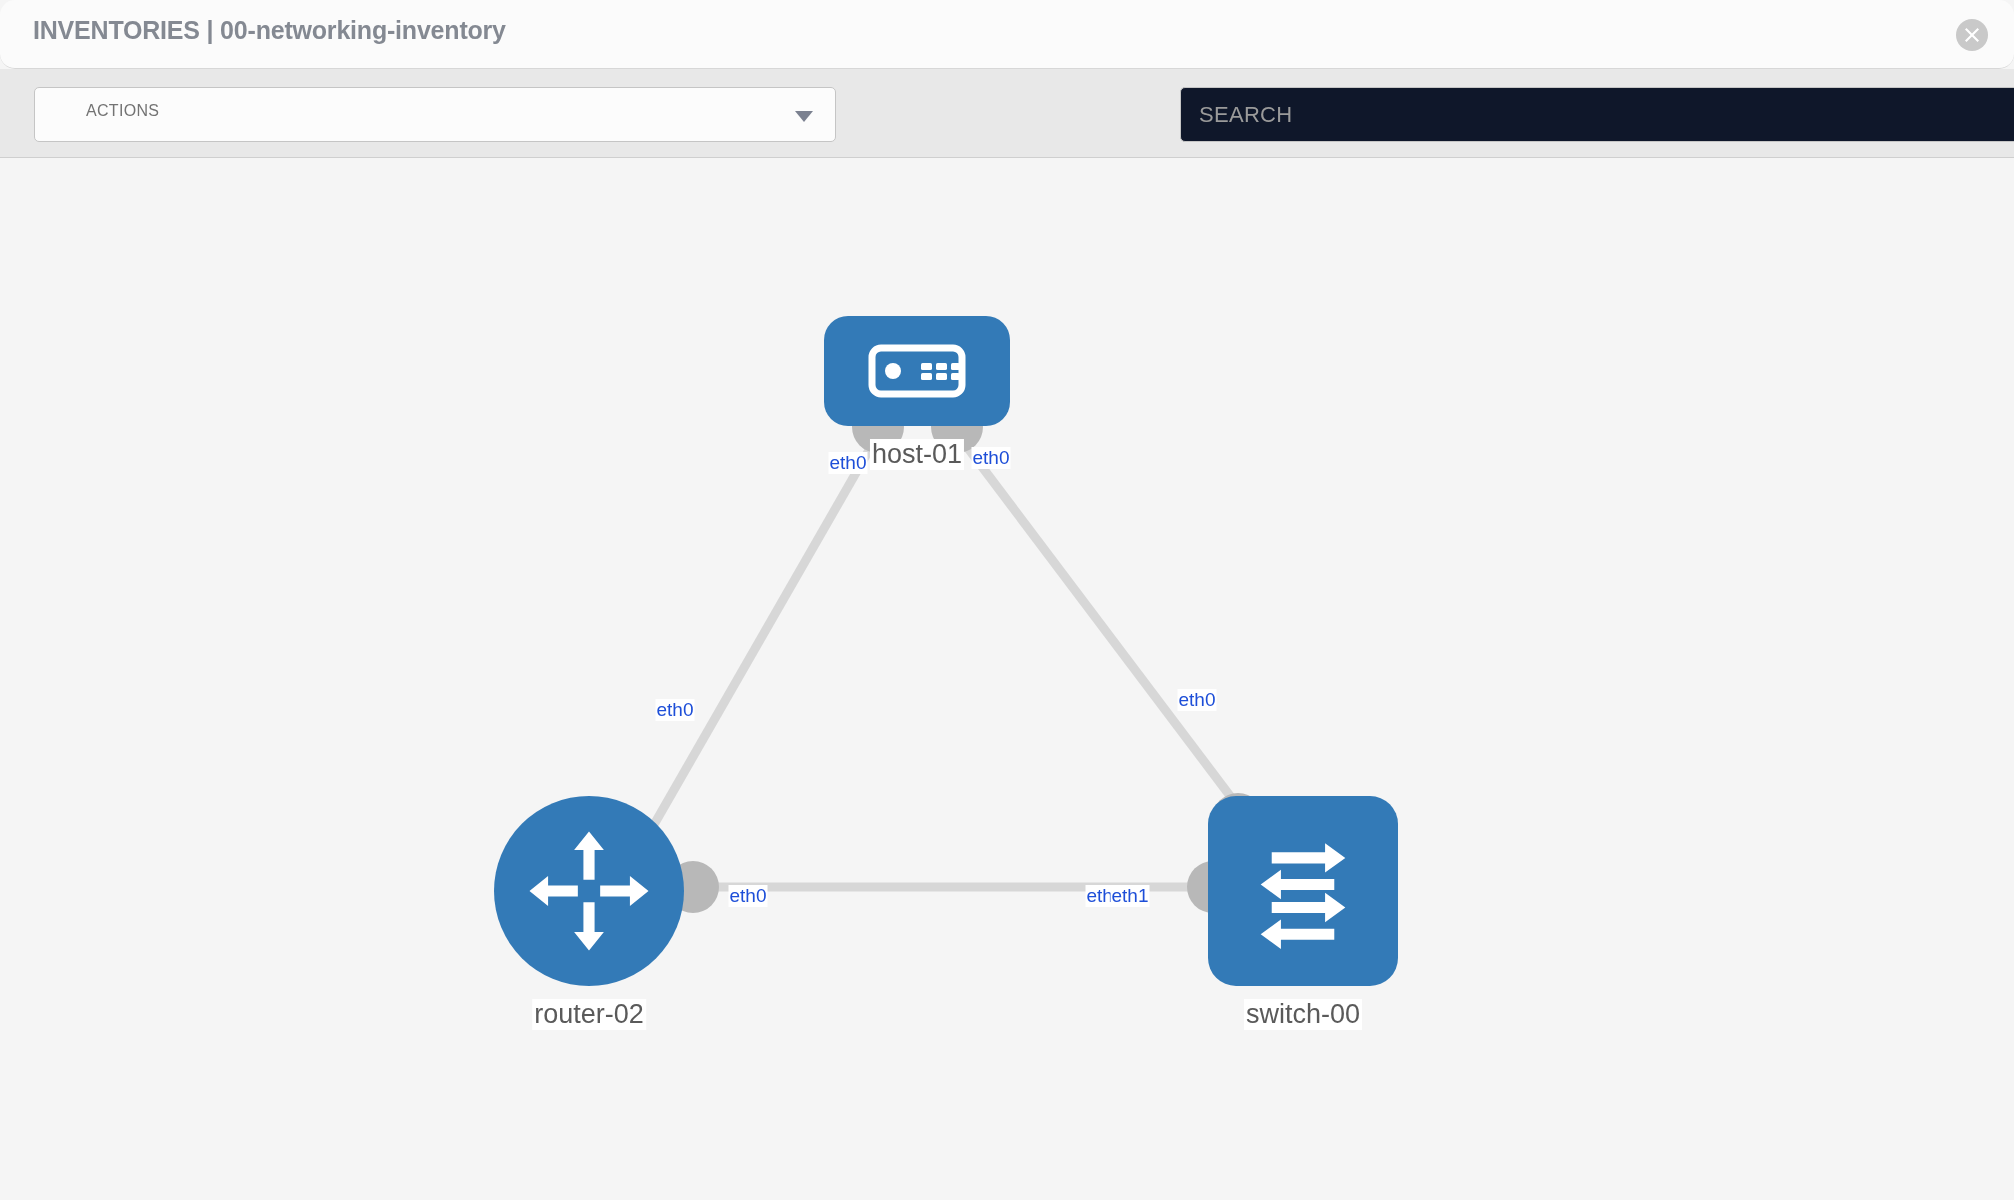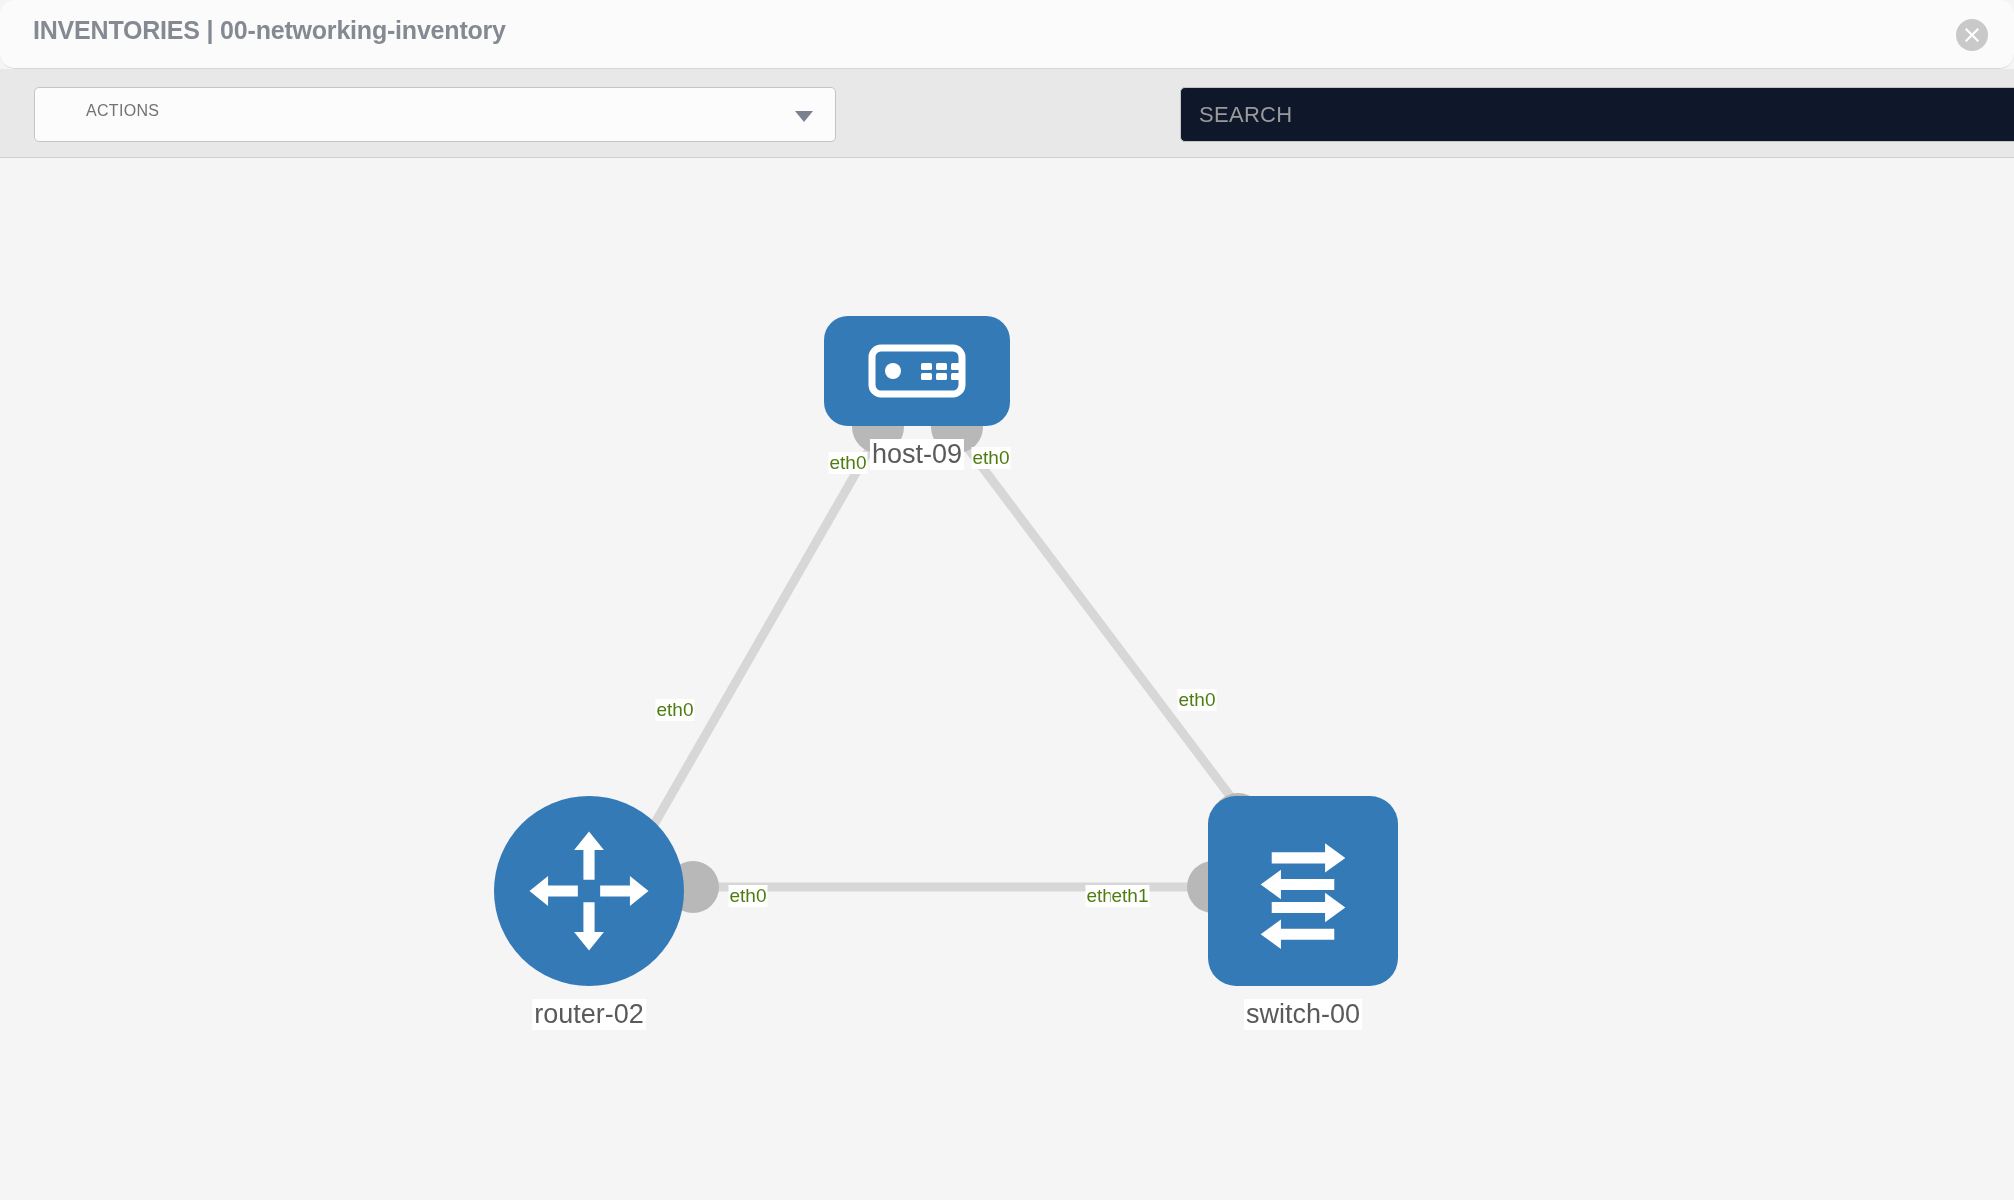--- a/index.html
+++ b/index.html
@@ -89,21 +89,21 @@
   .node-label {
     position: absolute;
     font-size: 27px; color: #5a5a5a;
     background: #ffffff;
     white-space: nowrap;
     padding: 0 2px;
     transform: translateX(-50%);
   }
   .port-label {
     position: absolute;
-    font-size: 19px; color: #4d7c0f;
+    font-size: 19px; color: #1d4ed8;
     background: #ffffff;
     white-space: nowrap;
     padding: 0 1px;
     transform: translateX(-50%);
   }
 </style>
 </head>
 <body>
 
 <div id="app">
@@ -203,21 +203,21 @@
       </g>
 
       <g>
         <rect x="1208" y="637" width="190" height="190" rx="28" ry="28" fill="#337ab7"></rect>
         <g transform="translate(1303,732) scale(0.92)">
           <use href="#glyph-switch"></use>
         </g>
       </g>
     </svg>
 
-    <div class="node-label" style="left:917px; top:280px;">host-09</div>
+    <div class="node-label" style="left:917px; top:280px;">host-01</div>
     <div class="node-label" style="left:589px; top:840px;">router-02</div>
     <div class="node-label" style="left:1303px; top:840px;">switch-00</div>
 
     <div class="port-label" style="left:848px; top:293px;">eth0</div>
     <div class="port-label" style="left:991px; top:288px;">eth0</div>
 
     <div class="port-label" style="left:675px; top:540px;">eth0</div>
     <div class="port-label" style="left:1197px; top:530px;">eth0</div>
 
     <div class="port-label" style="left:748px; top:726px;">eth0</div>

